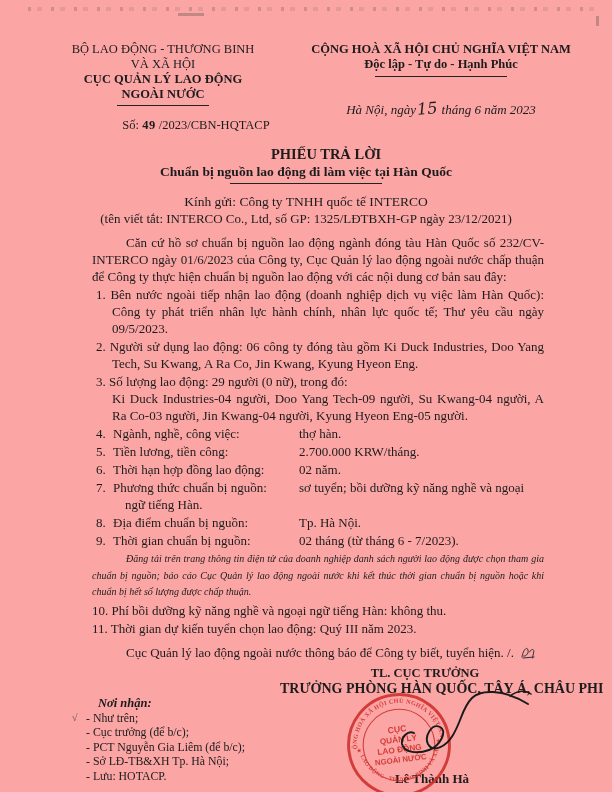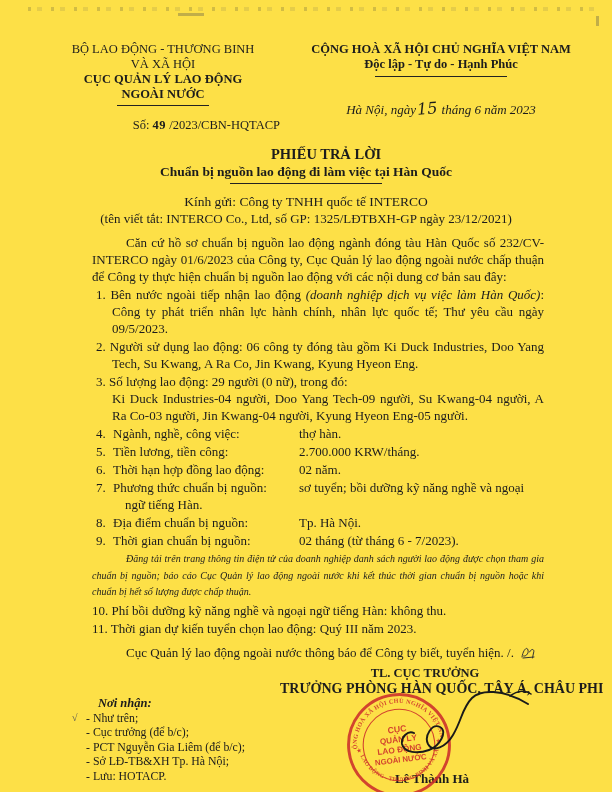--- a/index.html
+++ b/index.html
@@ -1,20 +1,20 @@
 <!DOCTYPE html>
 <html><head>
 <meta charset="utf-8">
 <style>
   html,body{margin:0;padding:0;}
   body{background:#e8e8e8;}
   .page{
     position:relative;
     width:612px;height:792px;
-    background:#fde047;
+    background:#fca5a5;
     font-family:"Liberation Serif", serif;
     color:#1c1c1c;
     overflow:hidden;
     box-sizing:border-box;
     padding-top:42px;
   }
   
   .scan-noise{
     position:absolute;top:7px;left:28px;right:12px;height:4px;
     background:repeating-linear-gradient(90deg, rgba(60,60,55,.22) 0 3px, rgba(0,0,0,0) 3px 9px, rgba(90,90,80,.14) 9px 14px, rgba(0,0,0,0) 14px 23px);
@@ -24,40 +24,40 @@
 
   
   .hdr{display:flex;align-items:flex-start;}
   .hdr-left{width:280px;text-align:center;padding-left:46px;box-sizing:border-box;}
   .hdr-right{flex:1;text-align:center;padding-right:10px;}
   .hl1{font-size:12.5px;line-height:15px;}
   .hl-bold{font-size:12.5px;line-height:15px;font-weight:bold;}
   .uline{border-bottom:1.2px solid #222;height:2px;}
   .ul-left{width:92px;margin:1px auto 0;}
   .ul-right{width:132px;margin:2px auto 0;}
-  .doc-no{font-size:12.5px;text-align:right;padding-left:66px;margin-top:12px;}
+  .doc-no{font-size:12.5px;text-align:center;padding-left:66px;margin-top:12px;}
   .doc-no .hand-no{font-weight:bold;letter-spacing:.5px;}
   .date-line{font-style:italic;font-size:13px;margin-top:22px;white-space:nowrap;}
   .hand-day{font-family:"DejaVu Serif",serif;font-style:italic;font-size:16px;display:inline-block;transform:rotate(-5deg);margin:0 1px;}
 
   
   .title-blk{text-align:center;margin-top:13px;}
   .t-main{font-size:14.5px;font-weight:bold;line-height:17px;margin-left:40px;}
   .t-sub{font-size:13.5px;font-weight:bold;line-height:17px;}
   .ul-title{width:152px;margin:1px auto 0;border-bottom:1.2px solid #222;height:2px;}
 
   .recip{text-align:center;margin-top:9px;}
   .r1{font-size:13.5px;line-height:17px;}
   .r2{font-size:13px;line-height:17px;}
 
   
   .body{margin-left:92px;width:452px;font-size:13px;line-height:17px;margin-top:7px;}
   .intro{text-indent:34px;text-align:justify;}
   .item{margin-left:4px;padding-left:16px;text-indent:-16px;text-align:justify;margin-top:1px;}
-  .item .ital{font-style:italic;}
+  .item .ital{}
   .detail{margin-left:20px;text-align:justify;}
   .pair{display:flex;margin-left:4px;margin-top:1px;}
   .pnum{width:17px;flex:none;}
   .plabel{width:186px;flex:none;}
   .pvalue{flex:1;white-space:nowrap;}
   .pair-cont{margin-left:33px;}
   .note{font-style:italic;text-indent:34px;text-align:justify;font-size:10px;line-height:16.5px;margin-top:2px;}
   .item-wide{padding-left:20px;text-indent:-20px;text-align:justify;margin-top:1px;}
   .closing{text-indent:34px;margin-top:7px;}
   .hand-flourish{display:inline-block;vertical-align:-3px;margin-left:2px;}

